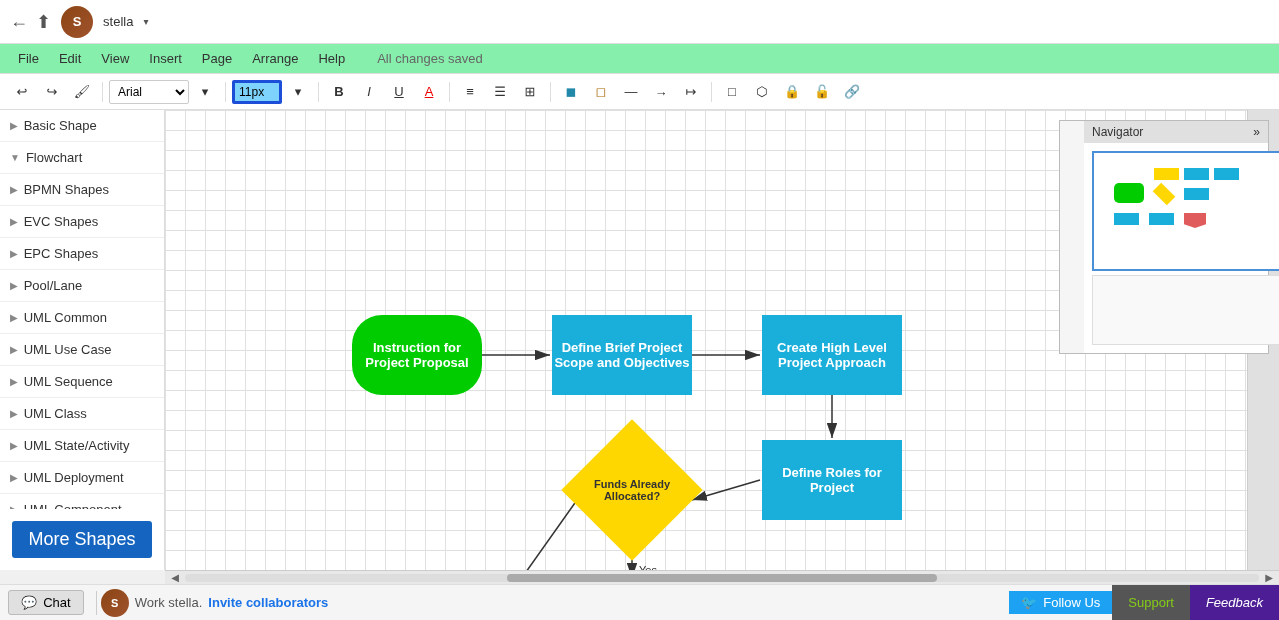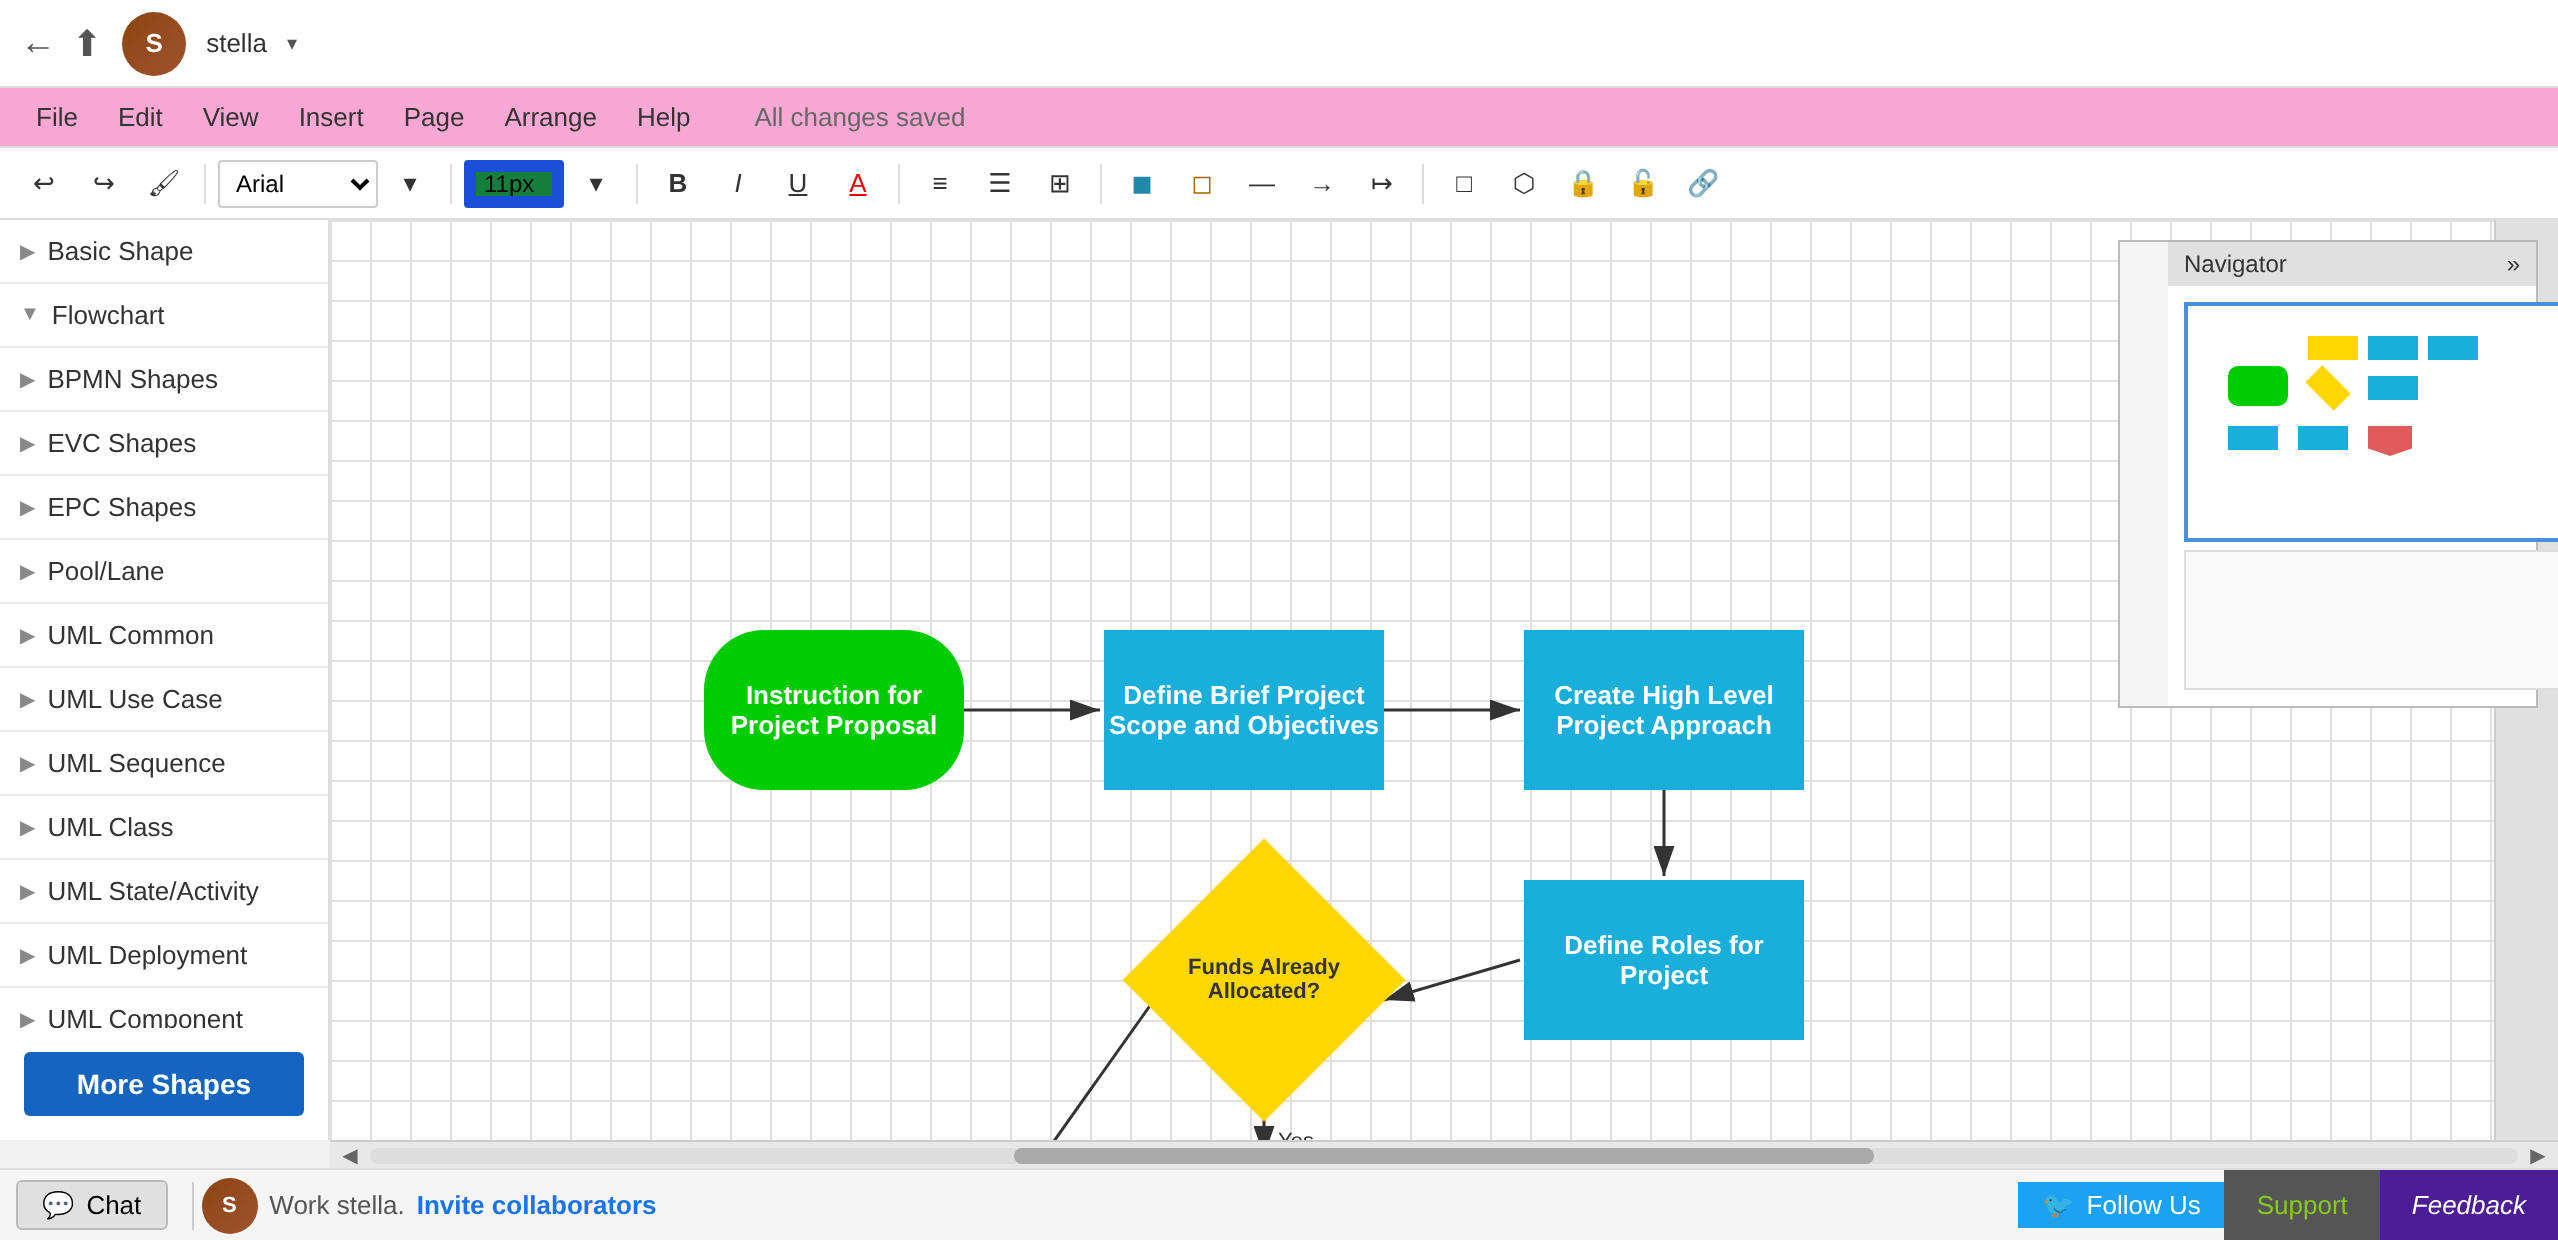--- a/index.html
+++ b/index.html
@@ -8,46 +8,46 @@
     
     .header { display: flex; align-items: center; background: #fff; border-bottom: 1px solid #ddd; padding: 0 10px; height: 44px; }
     .header-back { color: #555; font-size: 18px; cursor: pointer; margin-right: 8px; }
     .header-title { font-size: 18px; font-weight: normal; color: #333; flex: 1; }
     .header-actions { display: flex; align-items: center; gap: 10px; }
     .share-icon { font-size: 18px; color: #555; cursor: pointer; }
     .user-name { color: #333; cursor: pointer; }
     .user-dropdown { font-size: 10px; color: #555; }
 
     
-    .menubar { display: flex; align-items: center; background: #f9a8d4; border-bottom: 1px solid #ddd; padding: 0 10px; height: 30px; gap: 4px; }
+    .menubar { display: flex; align-items: center; background: #86efac; border-bottom: 1px solid #ddd; padding: 0 10px; height: 30px; gap: 4px; }
     .menubar-item { padding: 4px 8px; cursor: pointer; color: #333; font-size: 13px; border-radius: 3px; }
     .saved-text { margin-left: 20px; color: #666; font-size: 13px; }
 
     
     .toolbar { display: flex; align-items: center; background: #fff; border-bottom: 1px solid #ddd; padding: 0 8px; height: 36px; gap: 2px; }
     .toolbar-btn { width: 28px; height: 26px; display: flex; align-items: center; justify-content: center; cursor: pointer; border: 1px solid transparent; border-radius: 2px; font-size: 13px; color: #333; background: transparent; }
     .toolbar-separator { width: 1px; height: 20px; background: #ddd; margin: 0 4px; }
     .font-select { height: 24px; border: 1px solid #ccc; border-radius: 2px; font-size: 12px; padding: 0 4px; background: #fff; width: 80px; }
-    .font-size { height: 24px; border: 6px solid #1d4ed8; border-radius: 2px; font-size: 12px; padding: 0 4px; background: #15803d; width: 50px; }
+    .font-size { height: 24px; border: 3px solid #1d4ed8; border-radius: 2px; font-size: 12px; padding: 0 4px; background: #7dd3fc; width: 50px; }
     .toolbar-bold { font-weight: bold; }
     .toolbar-italic { font-style: italic; }
     .toolbar-underline { text-decoration: underline; }
 
     
     .main { display: flex; flex: 1; overflow: hidden; }
 
     
     .sidebar { width: 165px; background: #fff; border-right: 1px solid #ddd; display: flex; flex-direction: column; overflow: hidden; }
     .sidebar-scroll { flex: 1; overflow-y: auto; overflow-x: hidden; }
     .sidebar-scroll::-webkit-scrollbar { width: 8px; }
     .sidebar-scroll::-webkit-scrollbar-track { background: #f0f0f0; }
     .sidebar-scroll::-webkit-scrollbar-thumb { background: #bbb; border-radius: 4px; }
     .sidebar-item { display: flex; align-items: center; padding: 8px 10px; cursor: pointer; font-size: 13px; color: #333; border-bottom: 1px solid #eee; }
     .sidebar-item .arrow { font-size: 10px; color: #888; margin-right: 6px; }
-    .sidebar-more { background: #1565c0; color: #fff; text-align: center; padding: 8px; cursor: pointer; font-size: 14px; border: none; width: 100%; font-weight: bold; border-radius: 3px; margin: 6px; width: calc(100% - 12px); }
+    .sidebar-more { background: #1565c0; color: #fff; text-align: center; padding: 8px; cursor: pointer; font-size: 18px; border: none; width: 100%; font-weight: normal; border-radius: 3px; margin: 6px; width: calc(100% - 12px); }
 
     
     .canvas-area { flex: 1; overflow: hidden; position: relative; background: #e8e8e8; }
     .canvas-grid { width: 100%; height: 100%; background-color: #fff; background-image: linear-gradient(#e0e0e0 1px, transparent 1px), linear-gradient(90deg, #e0e0e0 1px, transparent 1px); background-size: 20px 20px; position: relative; overflow: auto; }
     .diagram-container { position: relative; width: 1000px; height: 600px; margin: 20px auto; }
 
     
     .shape { position: absolute; display: flex; align-items: center; justify-content: center; text-align: center; font-size: 13px; color: #fff; font-weight: bold; cursor: move; }
     .shape-rounded { border-radius: 30px; }
 

